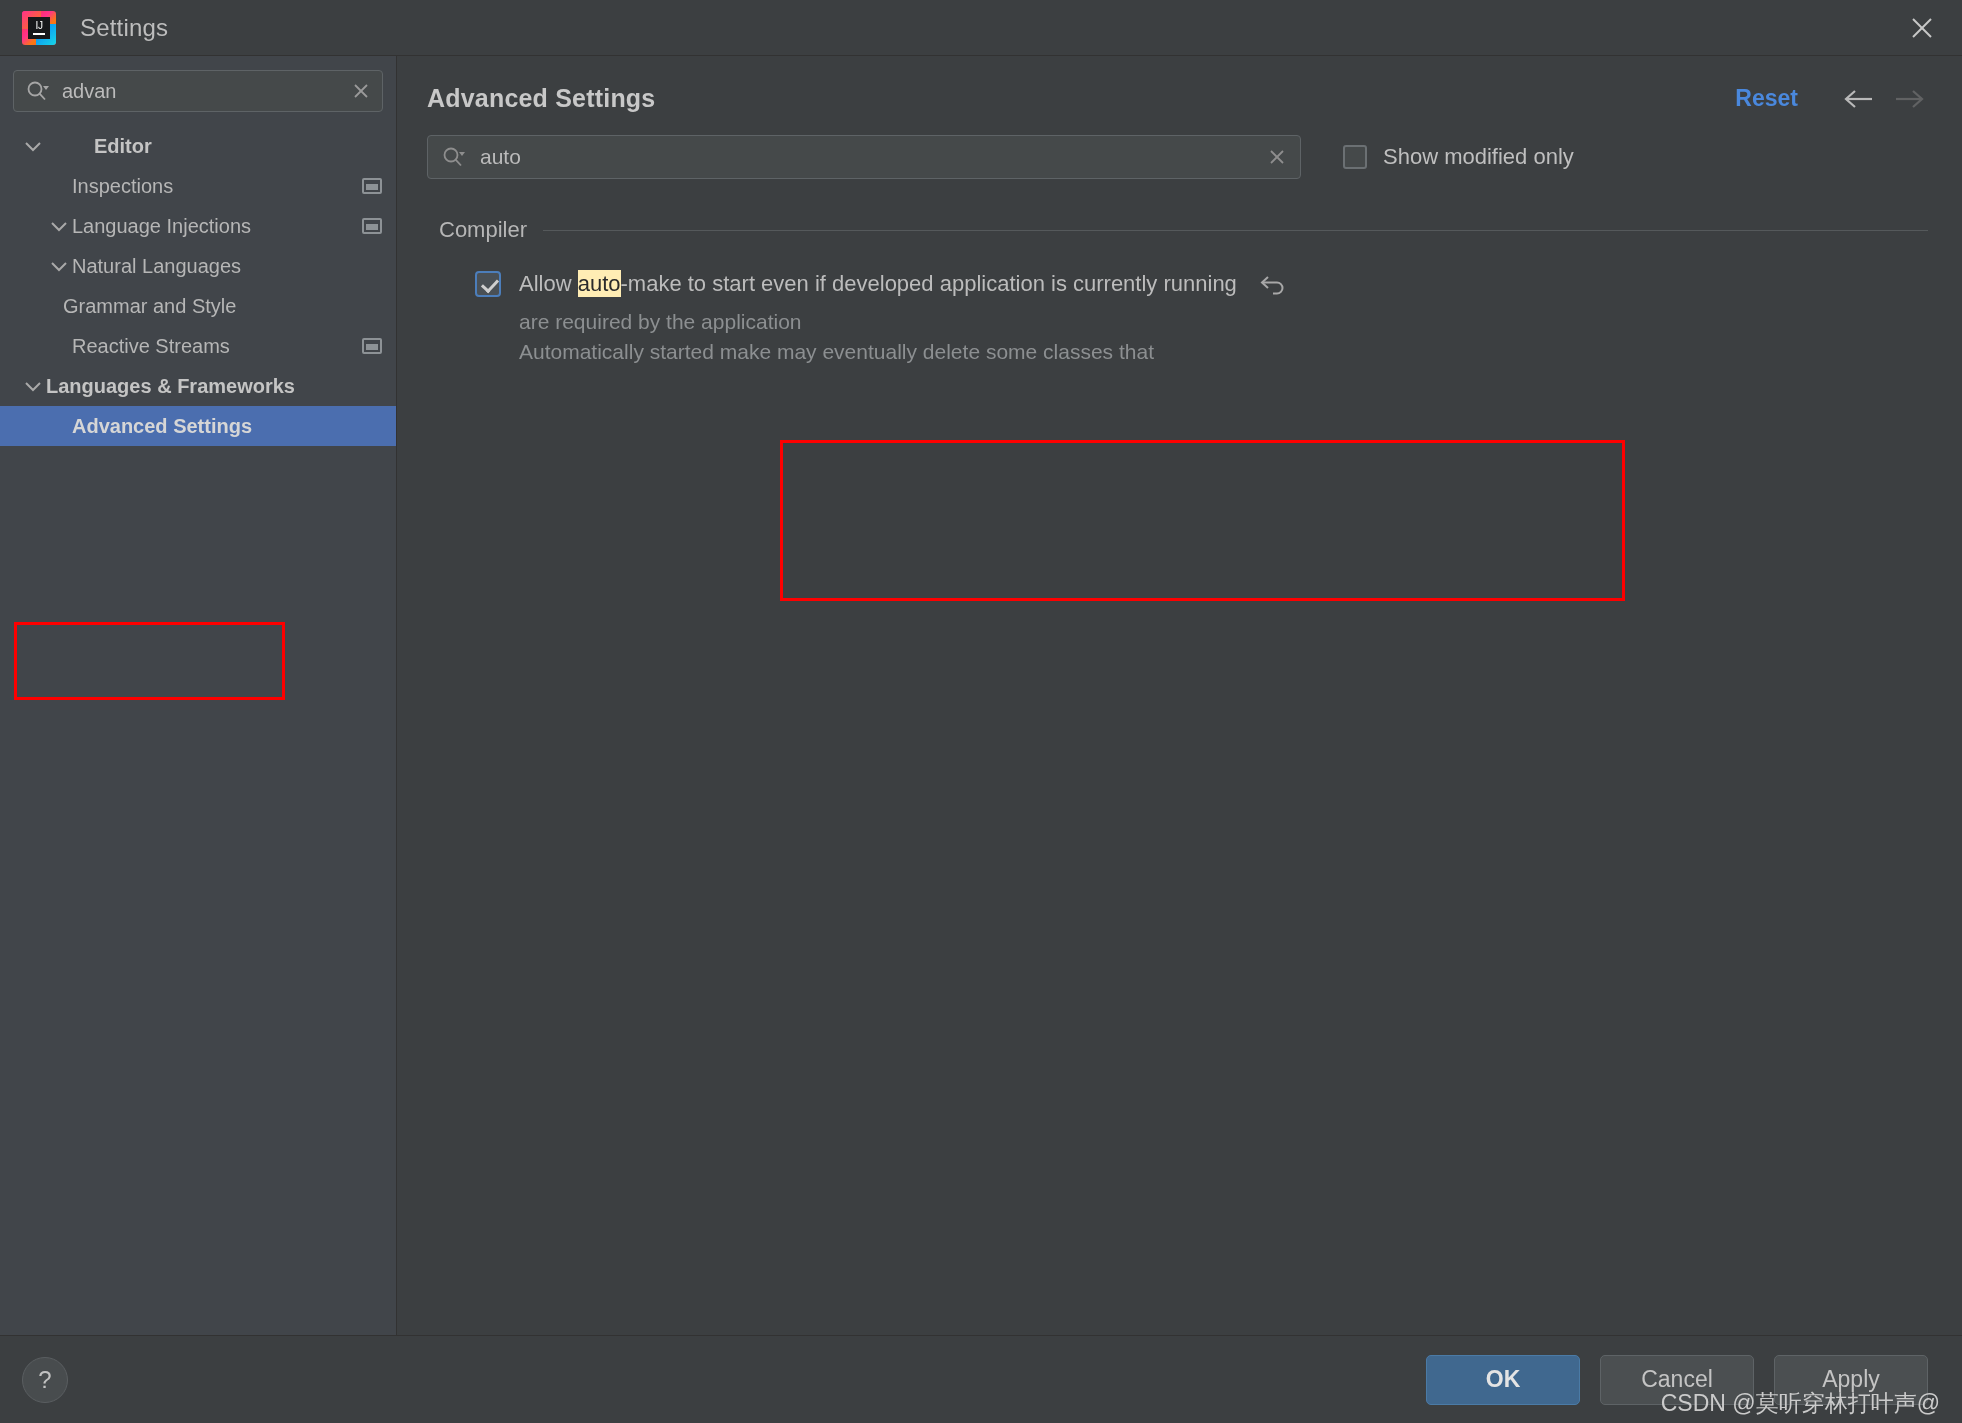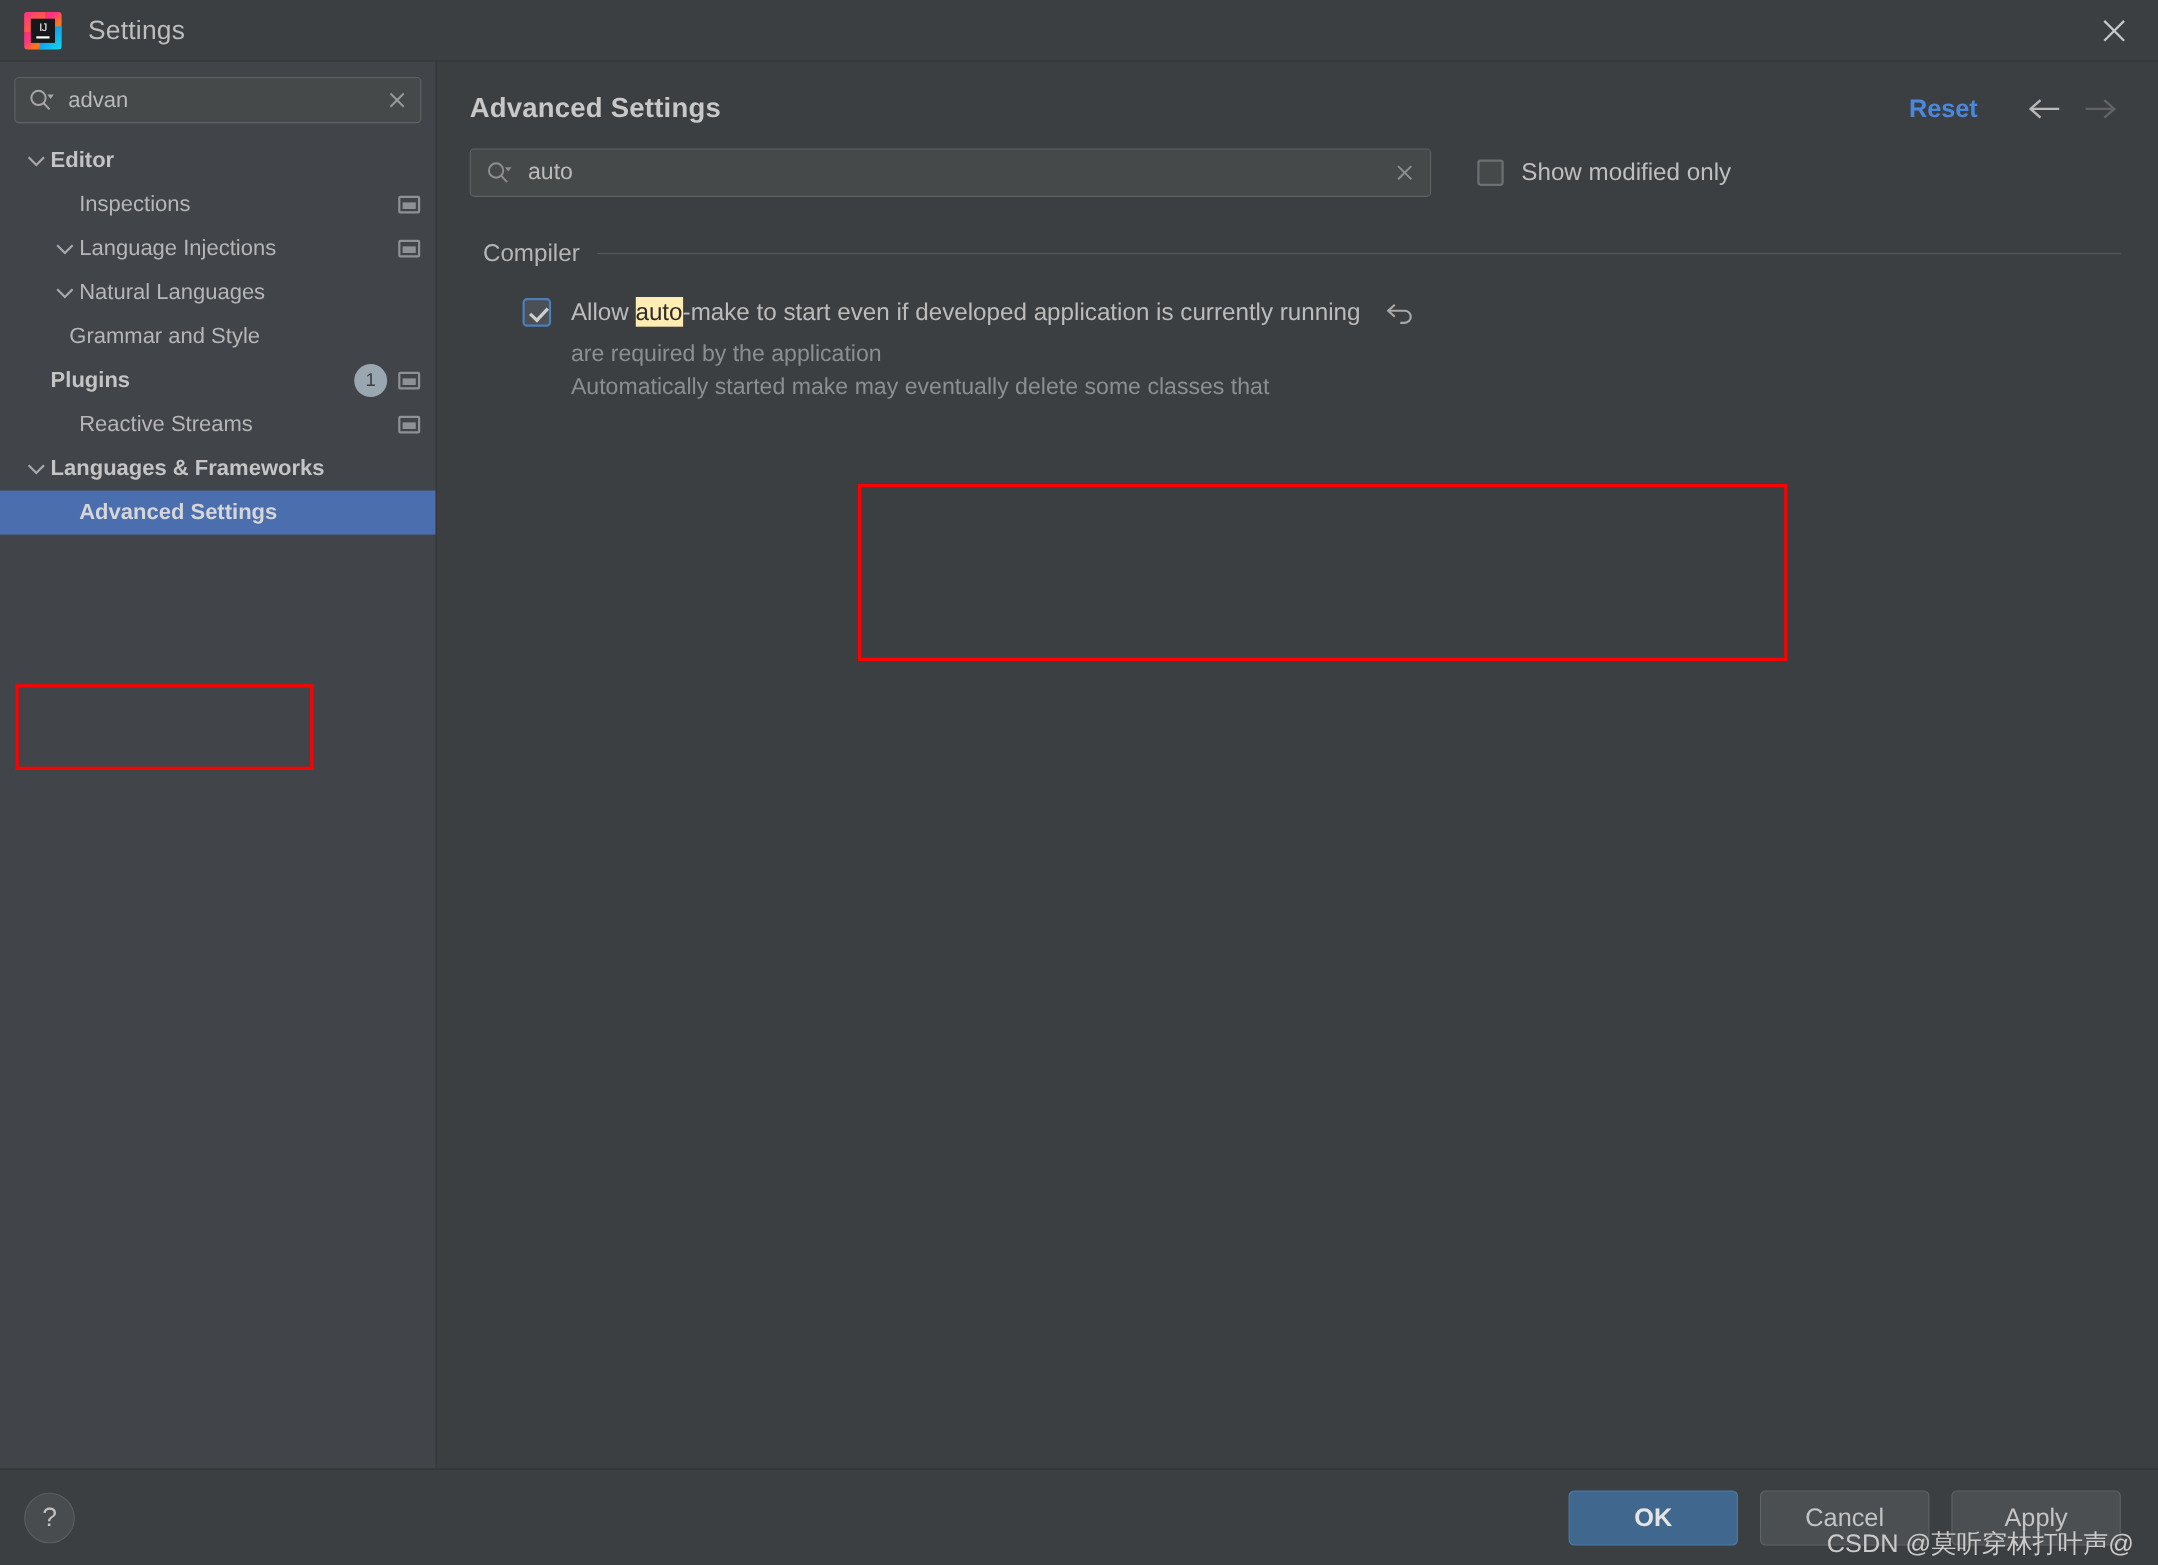--- a/index.html
+++ b/index.html
@@ -431,21 +431,21 @@
           <span class="clear-x">
             <svg width="22" height="22" viewBox="0 0 22 22">
               <line x1="5" y1="5" x2="17" y2="17" stroke="#9a9a9a" stroke-width="1.8"></line>
               <line x1="17" y1="5" x2="5" y2="17" stroke="#9a9a9a" stroke-width="1.8"></line>
             </svg>
           </span>
         </div>
       </div>
 
       <div class="tree" id="settings-tree">
-          <div class="tree-row bold" style="padding-left: 20px;">
+          <div class="tree-row bold" style="padding-left: 20px; gap: 48px;">
             <span class="chev">
               <svg width="18" height="12" viewBox="0 0 18 12">
                 <polyline points="2,3 9,10 16,3" fill="none" stroke="#a9a9a9" stroke-width="2"></polyline>
               </svg>
             </span>
             <span class="label">Editor</span>
             <span class="spacer"></span>
           </div>
           <div class="tree-row" style="padding-left: 46px;">
             <span class="chev empty">
@@ -477,31 +477,20 @@
             <span class="spacer"></span>
           </div>
           <div class="tree-row" style="padding-left: 37px;">
             <span class="chev empty">
               <svg width="18" height="12" viewBox="0 0 18 12">
                 <polyline points="2,3 9,10 16,3" fill="none" stroke="#a9a9a9" stroke-width="2"></polyline>
               </svg>
             </span>
             <span class="label">Grammar and Style</span>
             <span class="spacer"></span>
-          </div>
-          <div class="tree-row bold" style="padding-left: 20px;">
-            <span class="chev empty">
-              <svg width="18" height="12" viewBox="0 0 18 12">
-                <polyline points="2,3 9,10 16,3" fill="none" stroke="#a9a9a9" stroke-width="2"></polyline>
-              </svg>
-            </span>
-            <span class="label">Plugins</span>
-            <span class="spacer"></span>
-            <span class="badge-count">1</span>
-            <span class="win-icon"></span>
           </div>
           <div class="tree-row" style="padding-left: 46px;">
             <span class="chev empty">
               <svg width="18" height="12" viewBox="0 0 18 12">
                 <polyline points="2,3 9,10 16,3" fill="none" stroke="#a9a9a9" stroke-width="2"></polyline>
               </svg>
             </span>
             <span class="label">Reactive Streams</span>
             <span class="spacer"></span>
             <span class="win-icon"></span>

